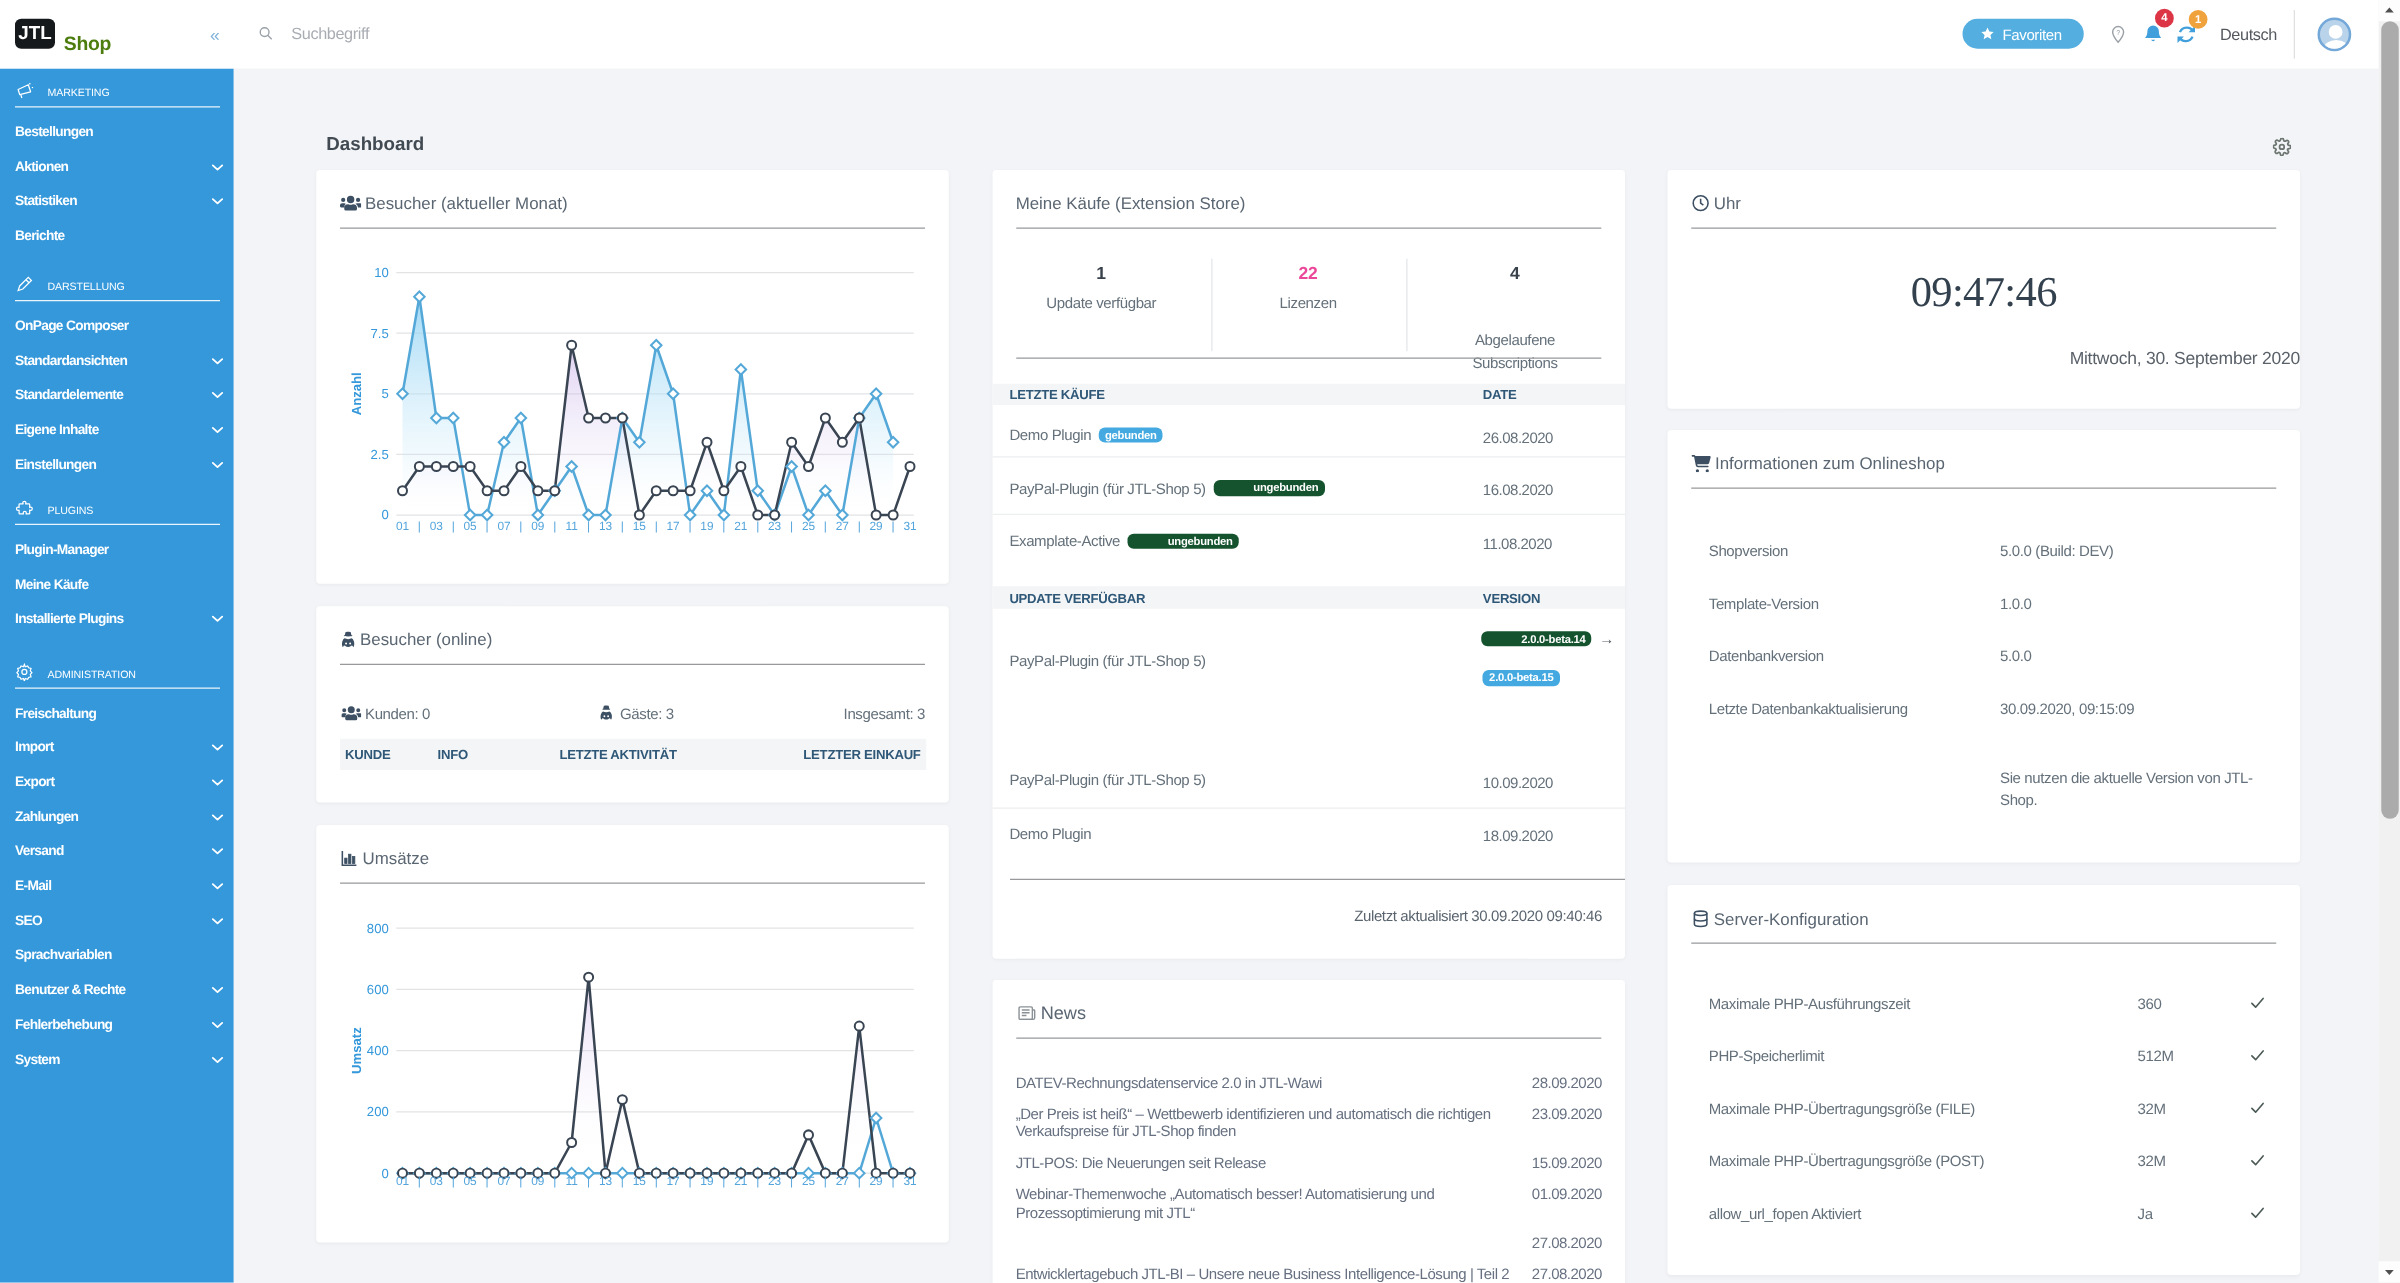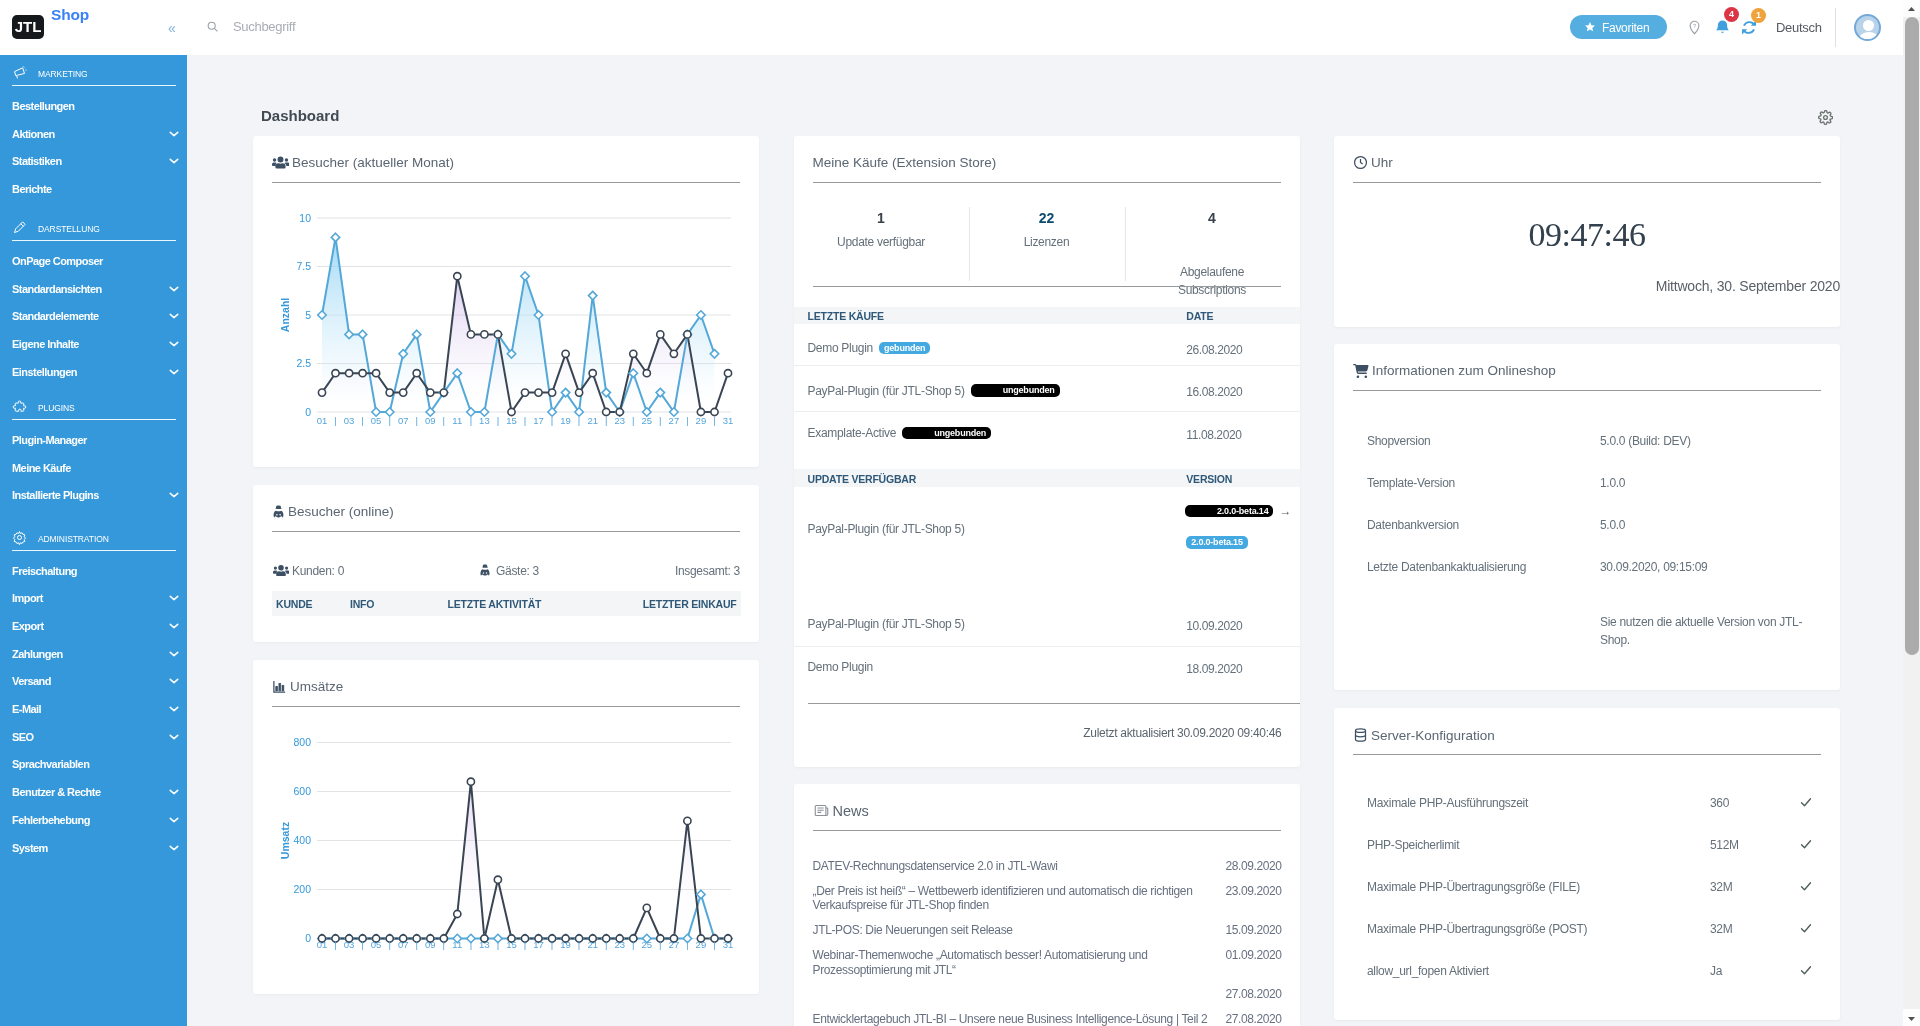--- a/index.html
+++ b/index.html
@@ -26,21 +26,21 @@
 .axy { font-family:"Liberation Sans",sans-serif; font-size:10.5px; fill:#3498db; }
 .axx { font-family:"Liberation Sans",sans-serif; font-size:9.5px; fill:#54a5dc; }
 .t12 { font-size:12px; letter-spacing:-0.3px; color:#64707a; }
 .thead { position:absolute; background:#f3f5f7; }
 .thead span { position:absolute; font-size:10.5px; font-weight:bold; color:#2f5878; letter-spacing:-0.2px; }
 .trow { position:absolute; left:14px; font-size:12px; letter-spacing:-0.3px; color:#64707a; display:flex; align-items:center; }
 .tdate { position:absolute; left:392.8px; font-size:12px; letter-spacing:-0.4px; color:#64707a; }
 .tborder { position:absolute; left:0; width:100%; border-top:1px solid #eceef0; }
 .badge { display:inline-block; font-size:9px; font-weight:bold; letter-spacing:-0.2px; color:#fff; border-radius:5px; padding:2px 5px; line-height:8.5px; height:12.5px; }
 .bblue { background:#43a9e0; }
-.bdark { background:#000000;padding-left:32px; }
+.bdark { background:#14532d;padding-left:32px; }
 .newsl { position:absolute; left:19px; font-size:12px; letter-spacing:-0.35px; color:#667080; white-space:nowrap; }
 .newsd { position:absolute; right:18px; font-size:12px; letter-spacing:-0.4px; color:#667080; }
 </style></head><body>
 <svg width="0" height="0" style="position:absolute">
 <defs>
 <symbol id="i-chev" viewBox="0 0 12 7">
         <polyline points="1.5,1.5 6,5.5 10.5,1.5" fill="none" stroke="#fff" stroke-width="1.8" stroke-linecap="round" stroke-linejoin="round"></polyline>
       </symbol>
 <symbol id="i-mega" viewBox="0 0 24 24">
         <g fill="none" stroke="#fff" stroke-width="1.6" stroke-linejoin="round">
@@ -135,21 +135,21 @@
           <path d="M5.5 8h10M5.5 11.5h10M5.5 15h6"></path>
         </g>
       </symbol>
 <symbol id="i-check" viewBox="0 0 24 24">
         <polyline points="3,13.5 9,19.5 21,5.5" fill="none" stroke="#4b5a57" stroke-width="2.6" stroke-linecap="round" stroke-linejoin="round"></polyline>
       </symbol>
 </defs>
 </svg>
 <div class="topbar">
  <div class="abs" style="left:12px;top:15px;width:32px;height:24px;background:#15191c;border-radius:5px;color:#fff;text-align:center;font-weight:bold;font-size:15px;line-height:24px;">JTL</div>
- <div class="abs" style="left:51px;top:6px;font-size:15.5px;font-weight:bold;color:#3b82f6;letter-spacing:-0.2px;">Shop</div>
+ <div class="abs" style="left:51px;top:27px;font-size:15.5px;font-weight:bold;color:#4d7c0f;letter-spacing:-0.2px;">Shop</div>
  <div class="abs" style="left:168px;top:19.5px;font-size:14px;color:#7fb2d9;">«</div>
  <svg class="abs" style="left:206px;top:20px;width:13px;height:13px;">
       <use href="#i-search"></use>
     </svg>
  <div class="abs" style="left:233px;top:19px;font-size:13px;letter-spacing:-0.3px;color:#a9adb3;">Suchbegriff</div>
  <div class="abs" style="left:1570px;top:15px;width:97px;height:24px;background:#54aee0;border-radius:12px;">
    <svg class="abs" style="left:14px;top:6px;width:12px;height:12px;">
         <use href="#i-star"></use>
       </svg>
    <span class="abs" style="left:32px;top:5.5px;font-size:12px;letter-spacing:-0.3px;color:#fff;">Favoriten</span>
@@ -551,21 +551,21 @@
       <text class="axx" x="447.9" y="288" text-anchor="middle">29</text>
       <text class="axx" x="461.5" y="288" text-anchor="middle">|</text>
       <text class="axx" x="475.0" y="288" text-anchor="middle">31</text>
 <text class="axy" transform="translate(36,180.5) rotate(-90)" text-anchor="middle" font-weight="bold">Umsatz</text>
 </svg>
 </div>
 <div class="card" style="left:793.5px;top:136px;width:506px;height:631px;">
  <div class="ctitle" style="left:19px;">Meine Käufe (Extension Store)</div>
  <div class="chr"></div>
  <div class="abs" style="left:0px;top:74px;width:175px;text-align:center;font-size:14px;font-weight:bold;color:#39414b;">1</div>
- <div class="abs" style="left:175px;top:74px;width:156px;text-align:center;font-size:14px;font-weight:bold;color:#0c4a6e;">22</div>
+ <div class="abs" style="left:175px;top:74px;width:156px;text-align:center;font-size:14px;font-weight:bold;color:#ec4899;">22</div>
  <div class="abs" style="left:331px;top:74px;width:175px;text-align:center;font-size:14px;font-weight:bold;color:#39414b;">4</div>
  <div class="abs t12" style="left:0px;top:97px;width:175px;text-align:center;line-height:18px;">Update verfügbar</div>
  <div class="abs t12" style="left:175px;top:97px;width:156px;text-align:center;line-height:18px;">Lizenzen</div>
  <div class="abs t12" style="left:331px;top:97px;width:175px;text-align:center;line-height:18px;margin-top:30px;">Abgelaufene<br>Subscriptions</div>
  <div class="abs" style="left:175px;top:71px;height:74px;border-left:1px solid #e4e6e8;"></div>
  <div class="abs" style="left:331px;top:71px;height:74px;border-left:1px solid #e4e6e8;"></div>
  <div class="abs" style="left:19px;right:19px;top:150px;border-top:1px solid #97999c;"></div>
  <div class="thead" style="left:0;top:170.5px;width:506px;height:17.5px;">
       <span style="left:14px;top:3.5px;">LETZTE KÄUFE</span>
       <span style="left:392.8px;top:3.5px;">DATE</span>

